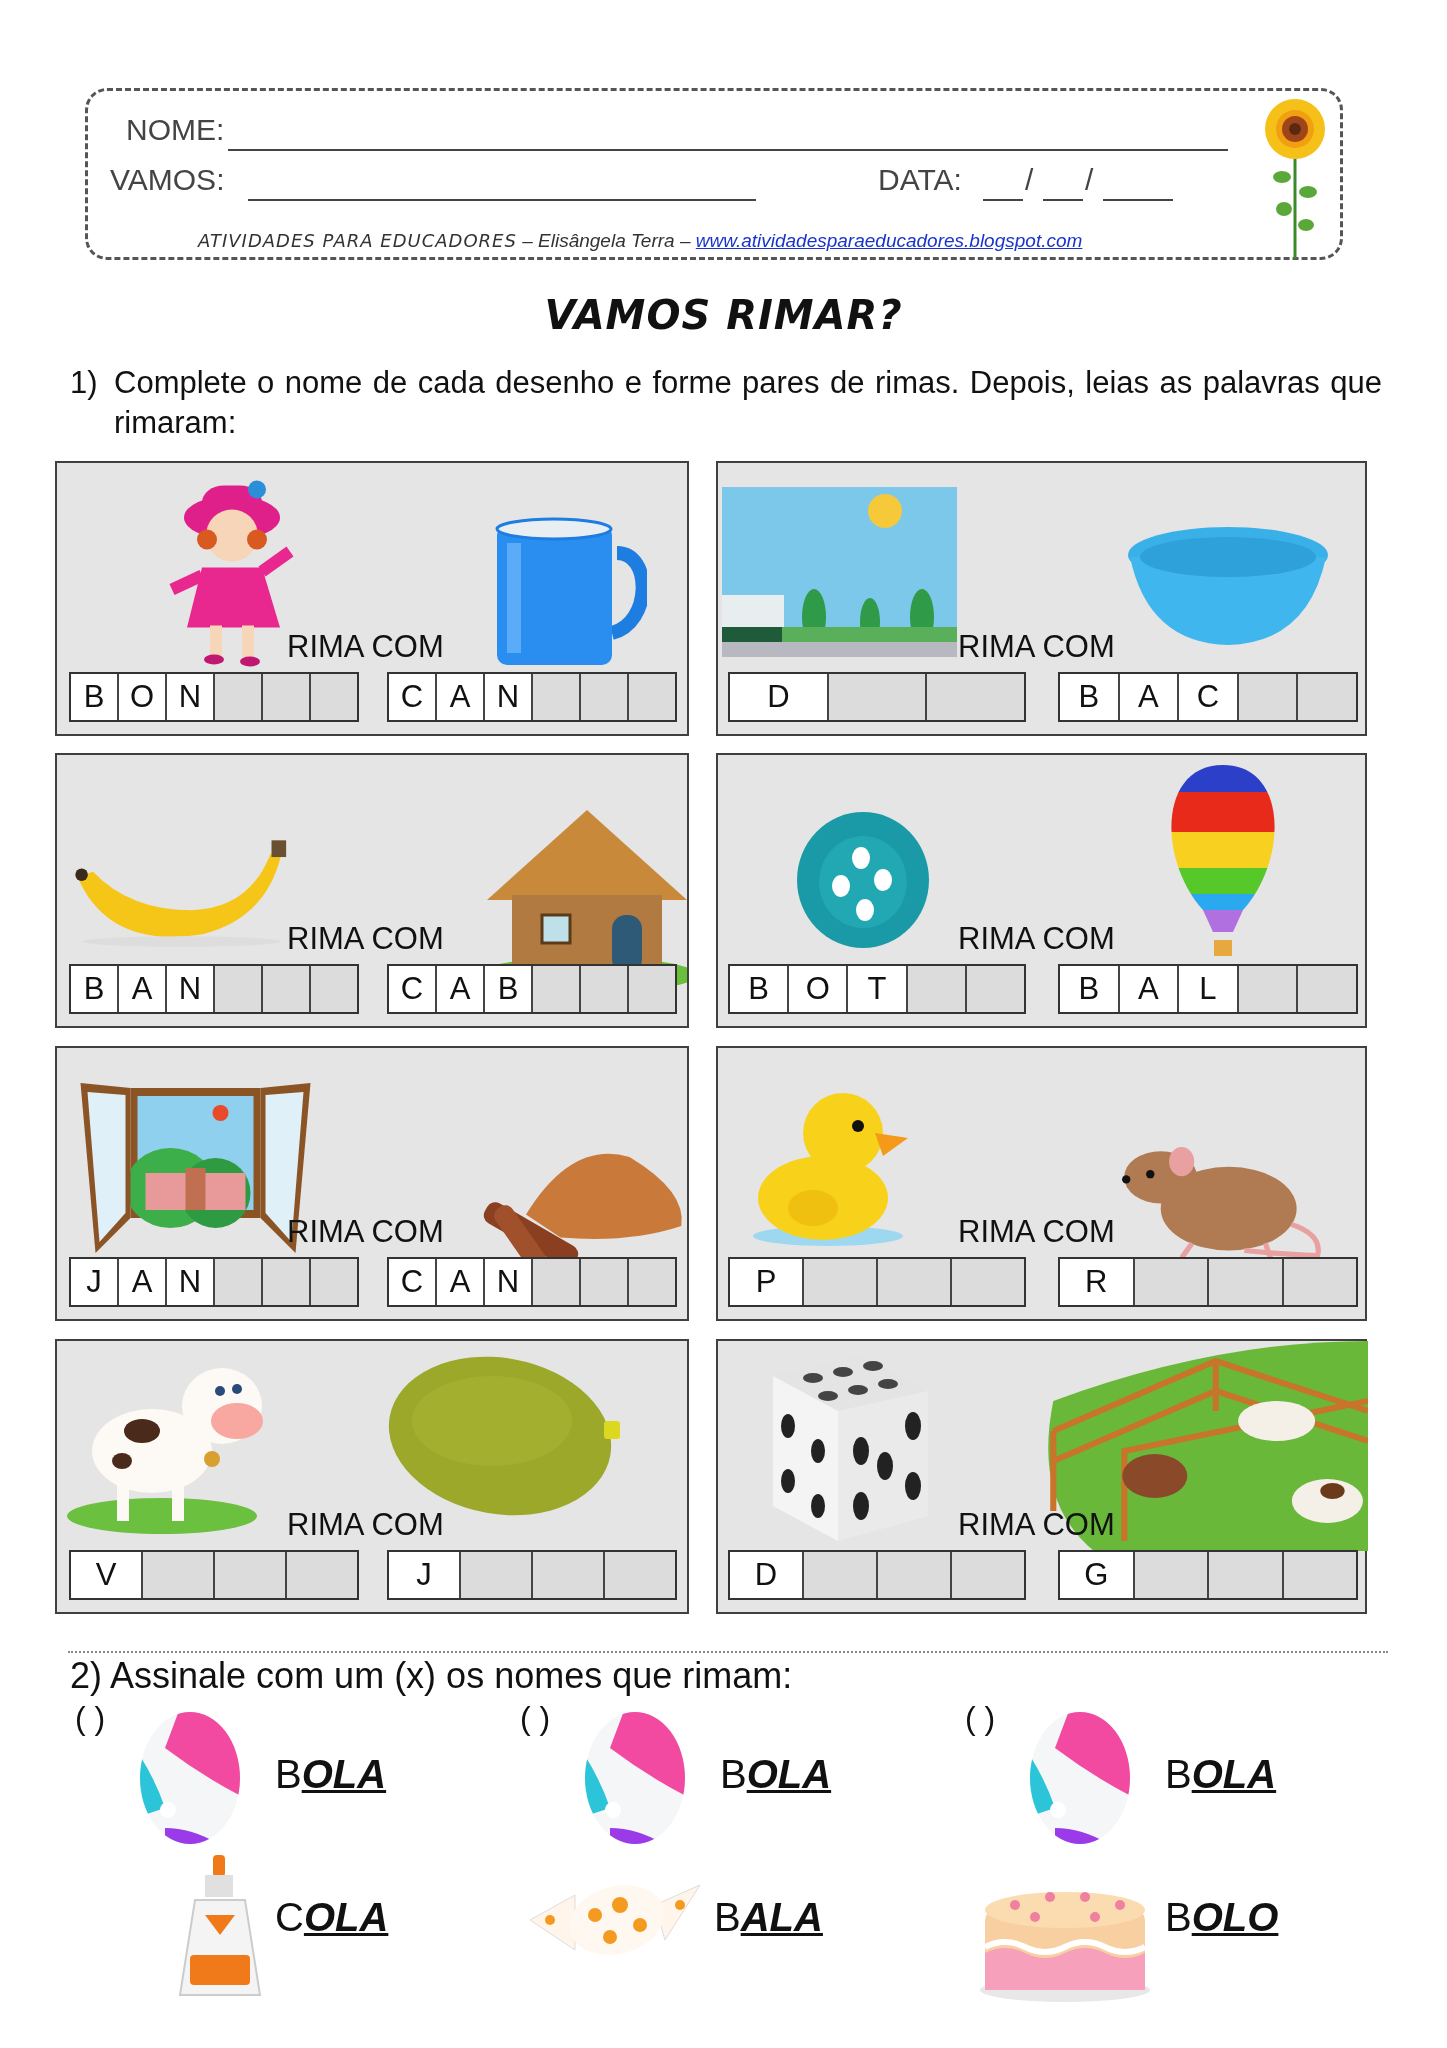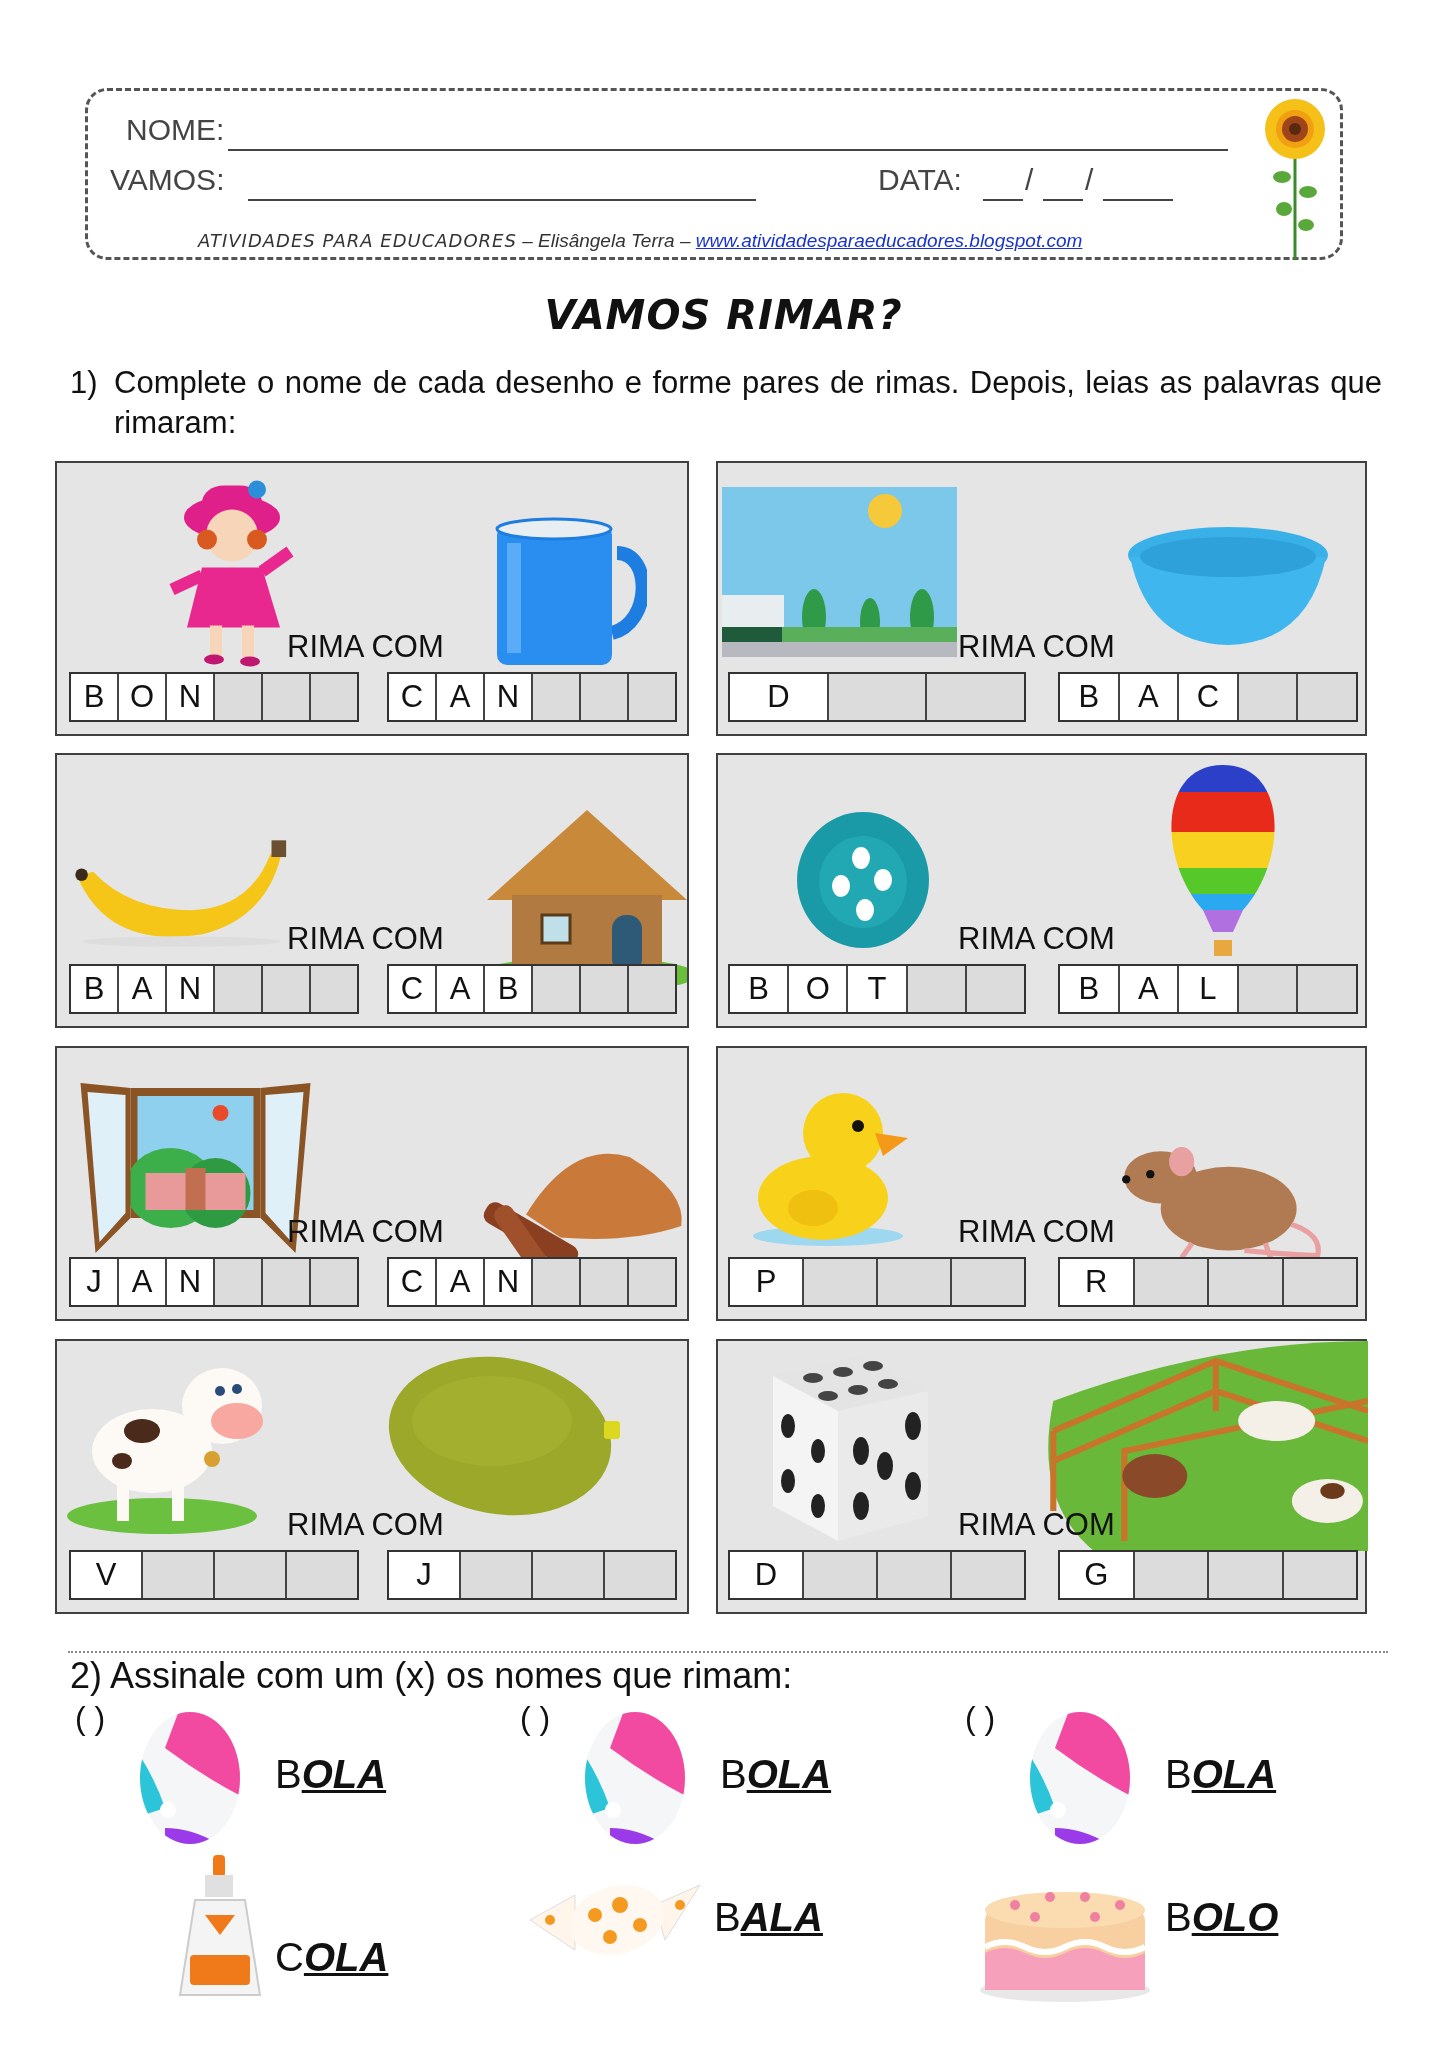--- a/index.html
+++ b/index.html
@@ -404,21 +404,21 @@
           <circle cx="33" cy="102" r="8" fill="#fff"></circle>
         </svg></div>
       <div class="opt-word" style="left: 205px; top: 52px;"><span>B</span><u>OLA</u></div>
       <div class="pic" style="left: 105px; top: 155px; width: 90px; height: 150px;"><svg viewBox="0 0 90 150" width="100%" height="100%">
           <rect x="38" y="0" width="12" height="22" rx="4" fill="#f07a1a"></rect>
           <rect x="30" y="20" width="28" height="22" fill="#e0e0e0"></rect>
           <path d="M20 45 L70 45 L85 140 L5 140 Z" fill="#f4f4f4" stroke="#ccc" stroke-width="2"></path>
           <polygon points="30,60 60,60 45,80" fill="#f07a1a"></polygon>
           <rect x="15" y="100" width="60" height="30" rx="4" fill="#f07a1a"></rect>
         </svg></div>
-      <div class="opt-word" style="left: 205px; top: 195px; margin-top: 40px;"><span>C</span><u>OLA</u></div>
+      <div class="opt-word" style="left: 205px; top: 195px;"><span>C</span><u>OLA</u></div>
     </div>
     <div class="abs" style="left: 515px; top: 1700px; width: 420px; height: 300px;">
       <span class="paren" style="left: 5px; top: 0px;">( )</span>
       <div class="pic" style="left: 65px; top: 8px; width: 110px; height: 140px;"><svg viewBox="0 0 110 140" width="100%" height="100%">
           <defs>
             <clipPath id="bb">
               <ellipse cx="55" cy="70" rx="50" ry="66"></ellipse>
             </clipPath>
           </defs>
           <g clip-path="url(#bb)">

